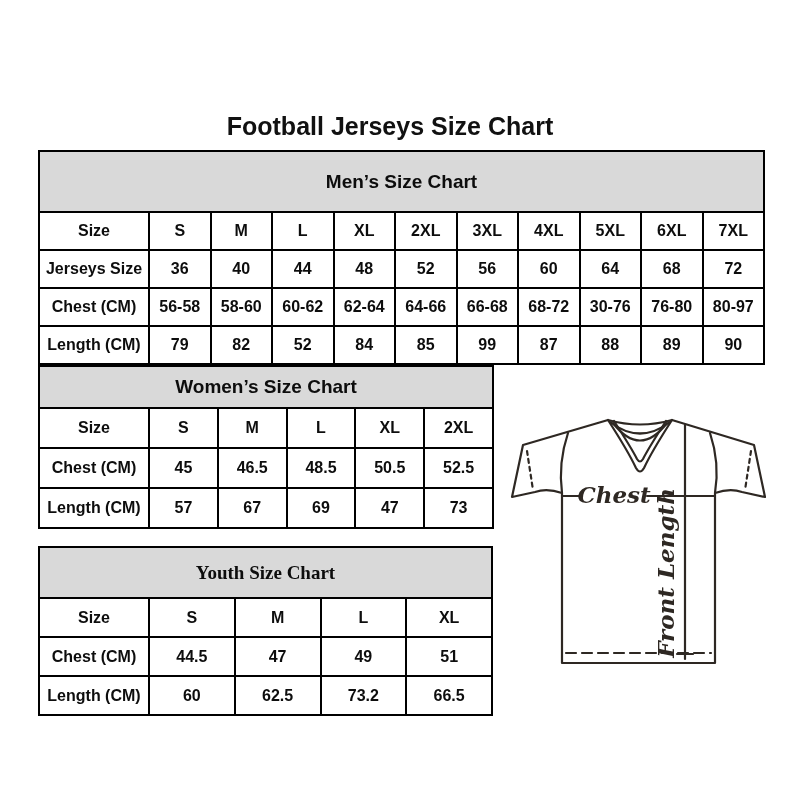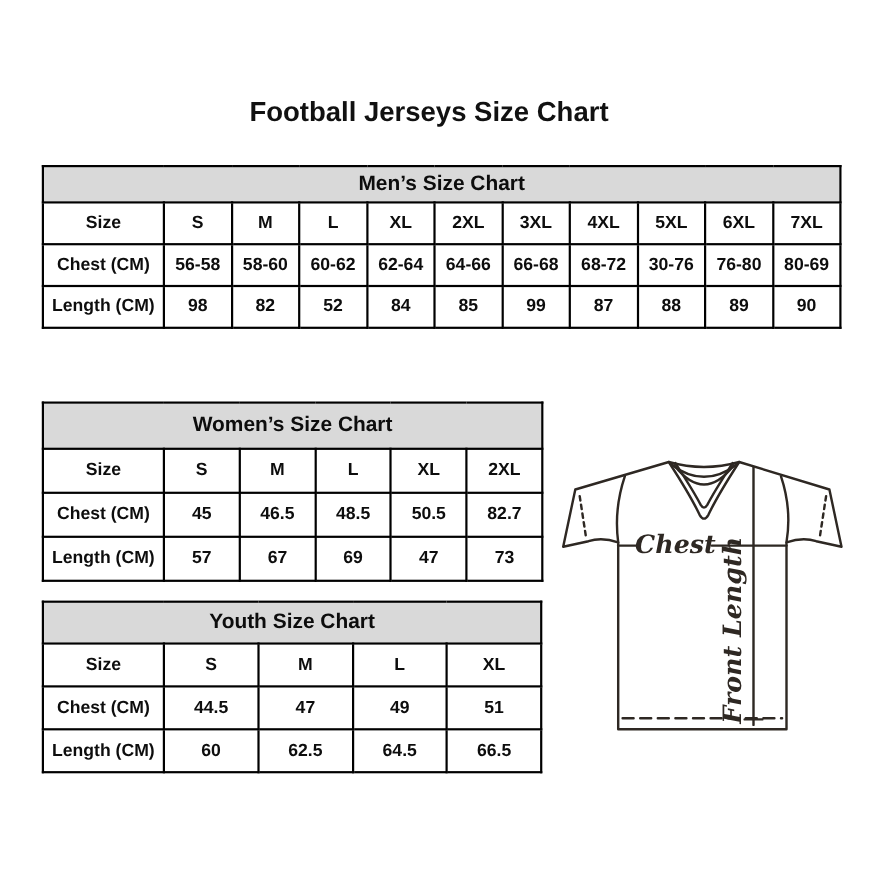--- a/index.html
+++ b/index.html
@@ -1,51 +1,51 @@
 <!DOCTYPE html>
 <html><head>
 <meta charset="utf-8">
 <style>
   html,body{margin:0;padding:0;background:#ffffff;}
   body{
     width:800px;height:800px;position:relative;overflow:hidden;
     font-family:"Liberation Sans",sans-serif;color:#0d0d0d;
   }
   .page-title{
-    position:absolute;top:88px;left:0;width:780px;
+    position:absolute;top:112px;left:0;width:780px;
     text-align:center;font-size:25px;font-weight:bold;color:#111;
     letter-spacing:0px;
   }
   table{
     position:absolute;border-collapse:collapse;table-layout:fixed;
     background:#ffffff;
   }
   td{
     border:2px solid #000;text-align:center;vertical-align:middle;
     font-weight:bold;font-size:16px;color:#0d0d0d;padding:0 2px;
     overflow:hidden;white-space:nowrap;
   }
   td.title-cell{background:#d9d9d9;font-size:19px;}
   tr{height:38px;}
   
   .t-men{left:38px;top:150px;width:725px;}
   .t-men tr{height:38px;}
-  .t-men tr.title-row{height:33px;}
+  .t-men tr.title-row{height:61px;}
   .t-men col{width:61.5px;}
   .t-men col.label-col{width:110px;}
   
   .t-wom{left:38px;top:365px;width:454px;}
   .t-wom tr{height:40px;}
   .t-wom tr.title-row{height:42px;padding-left:48px;}
   .t-wom col{width:68.8px;}
   .t-wom col.label-col{width:110px;}
   
   .t-you{left:38px;top:546px;width:453px;}
   .t-you tr{height:39px;}
-  .t-you tr.title-row{height:38px;}
+  .t-you tr.title-row{height:51px;font-family:Liberation Serif, serif;}
   .t-you col{width:85.75px;}
   .t-you col.label-col{width:110px;}
   
   .jersey{position:absolute;left:500px;top:405px;width:278px;height:265px;}
   .jersey path,.jersey line{fill:none;stroke:#2e2823;stroke-width:2.2;stroke-linejoin:round;stroke-linecap:round;}
   .jersey path.body-fill{fill:#ffffff;}
   .jersey text{
     fill:#2e2823;font-family:"DejaVu Serif","Liberation Serif",serif;
     font-style:italic;font-weight:bold;font-size:23px;
   }
@@ -80,35 +80,48 @@
         <td>L</td>
         <td>XL</td>
         <td>2XL</td>
         <td>3XL</td>
         <td>4XL</td>
         <td>5XL</td>
         <td>6XL</td>
         <td>7XL</td>
       </tr>
       <tr>
+        <td>Jerseys Size</td>
+        <td>36</td>
+        <td>40</td>
+        <td>44</td>
+        <td>48</td>
+        <td>52</td>
+        <td>56</td>
+        <td>60</td>
+        <td>64</td>
+        <td>68</td>
+        <td>72</td>
+      </tr>
+      <tr>
         <td>Chest (CM)</td>
         <td>56-58</td>
         <td>58-60</td>
         <td>60-62</td>
         <td>62-64</td>
         <td>64-66</td>
         <td>66-68</td>
         <td>68-72</td>
         <td>30-76</td>
         <td>76-80</td>
-        <td>80-69</td>
+        <td>80-97</td>
       </tr>
       <tr>
         <td>Length (CM)</td>
-        <td>98</td>
+        <td>79</td>
         <td>82</td>
         <td>52</td>
         <td>84</td>
         <td>85</td>
         <td>99</td>
         <td>87</td>
         <td>88</td>
         <td>89</td>
         <td>90</td>
       </tr>
@@ -134,21 +147,21 @@
         <td>L</td>
         <td>XL</td>
         <td>2XL</td>
       </tr>
       <tr>
         <td>Chest (CM)</td>
         <td>45</td>
         <td>46.5</td>
         <td>48.5</td>
         <td>50.5</td>
-        <td>82.7</td>
+        <td>52.5</td>
       </tr>
       <tr>
         <td>Length (CM)</td>
         <td>57</td>
         <td>67</td>
         <td>69</td>
         <td>47</td>
         <td>73</td>
       </tr>
     </tbody>
@@ -176,21 +189,21 @@
         <td>Chest (CM)</td>
         <td>44.5</td>
         <td>47</td>
         <td>49</td>
         <td>51</td>
       </tr>
       <tr>
         <td>Length (CM)</td>
         <td>60</td>
         <td>62.5</td>
-        <td>64.5</td>
+        <td>73.2</td>
         <td>66.5</td>
       </tr>
     </tbody>
   </table>
 
 <svg class="jersey" viewBox="0 0 278 265" aria-hidden="true">
 
   <path class="body-fill" d="M108,15 L23,40 L12,92 L35,87 Q47,83 62,88 L62,258 L215,258 L215,88 Q230,83 242,87 L265,92 L254,40 L172,15 Q140,24 108,15 Z"></path>
 
   <path d="M110,17 Q140,40 170,17"></path>

